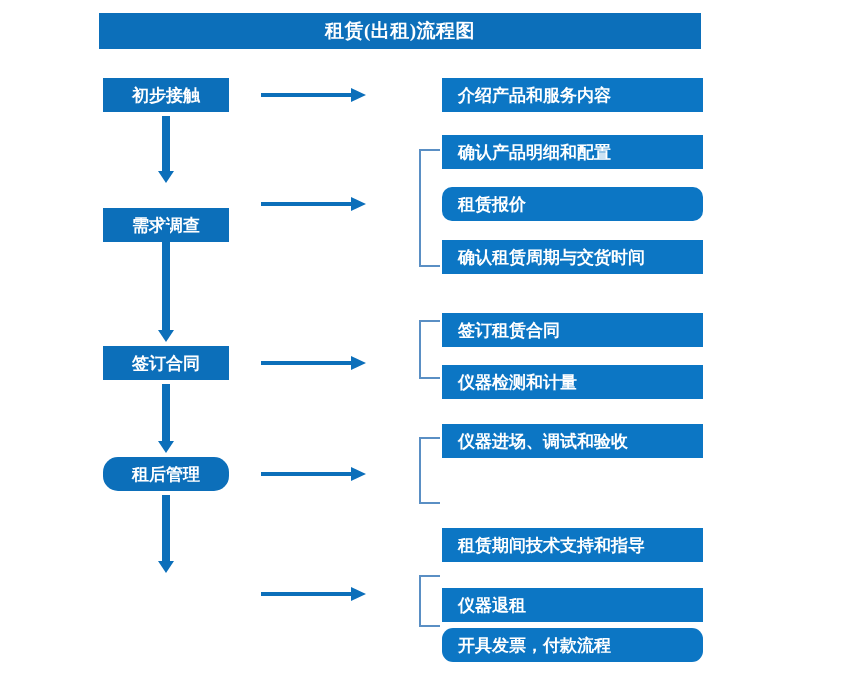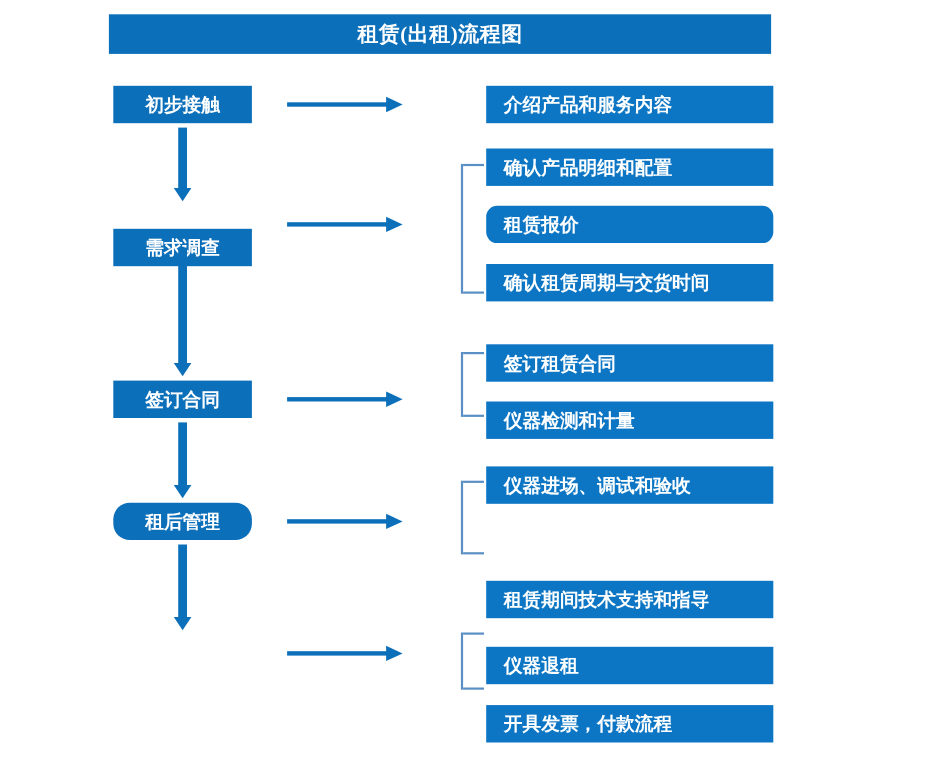--- a/index.html
+++ b/index.html
@@ -225,15 +225,15 @@
   <div class="detail-box" style="top:313px;">签订租赁合同</div>
 
   <div class="detail-box" style="top:424px;">仪器进场、调试和验收</div>
 
   <div class="detail-box" style="top:365px;">仪器检测和计量</div>
 
   <div class="detail-box" style="top:495px;margin-top:33px;">租赁期间技术支持和指导</div>
 
   <div class="detail-box" style="top:576px;margin-top:12px;">仪器退租</div>
 
-  <div class="detail-box" style="top:641px;">开具发票，付款流程</div>
+  <div class="detail-box" style="top:628px;border-radius:11px;">开具发票，付款流程</div>
 
 </div>
 
 </body></html>

